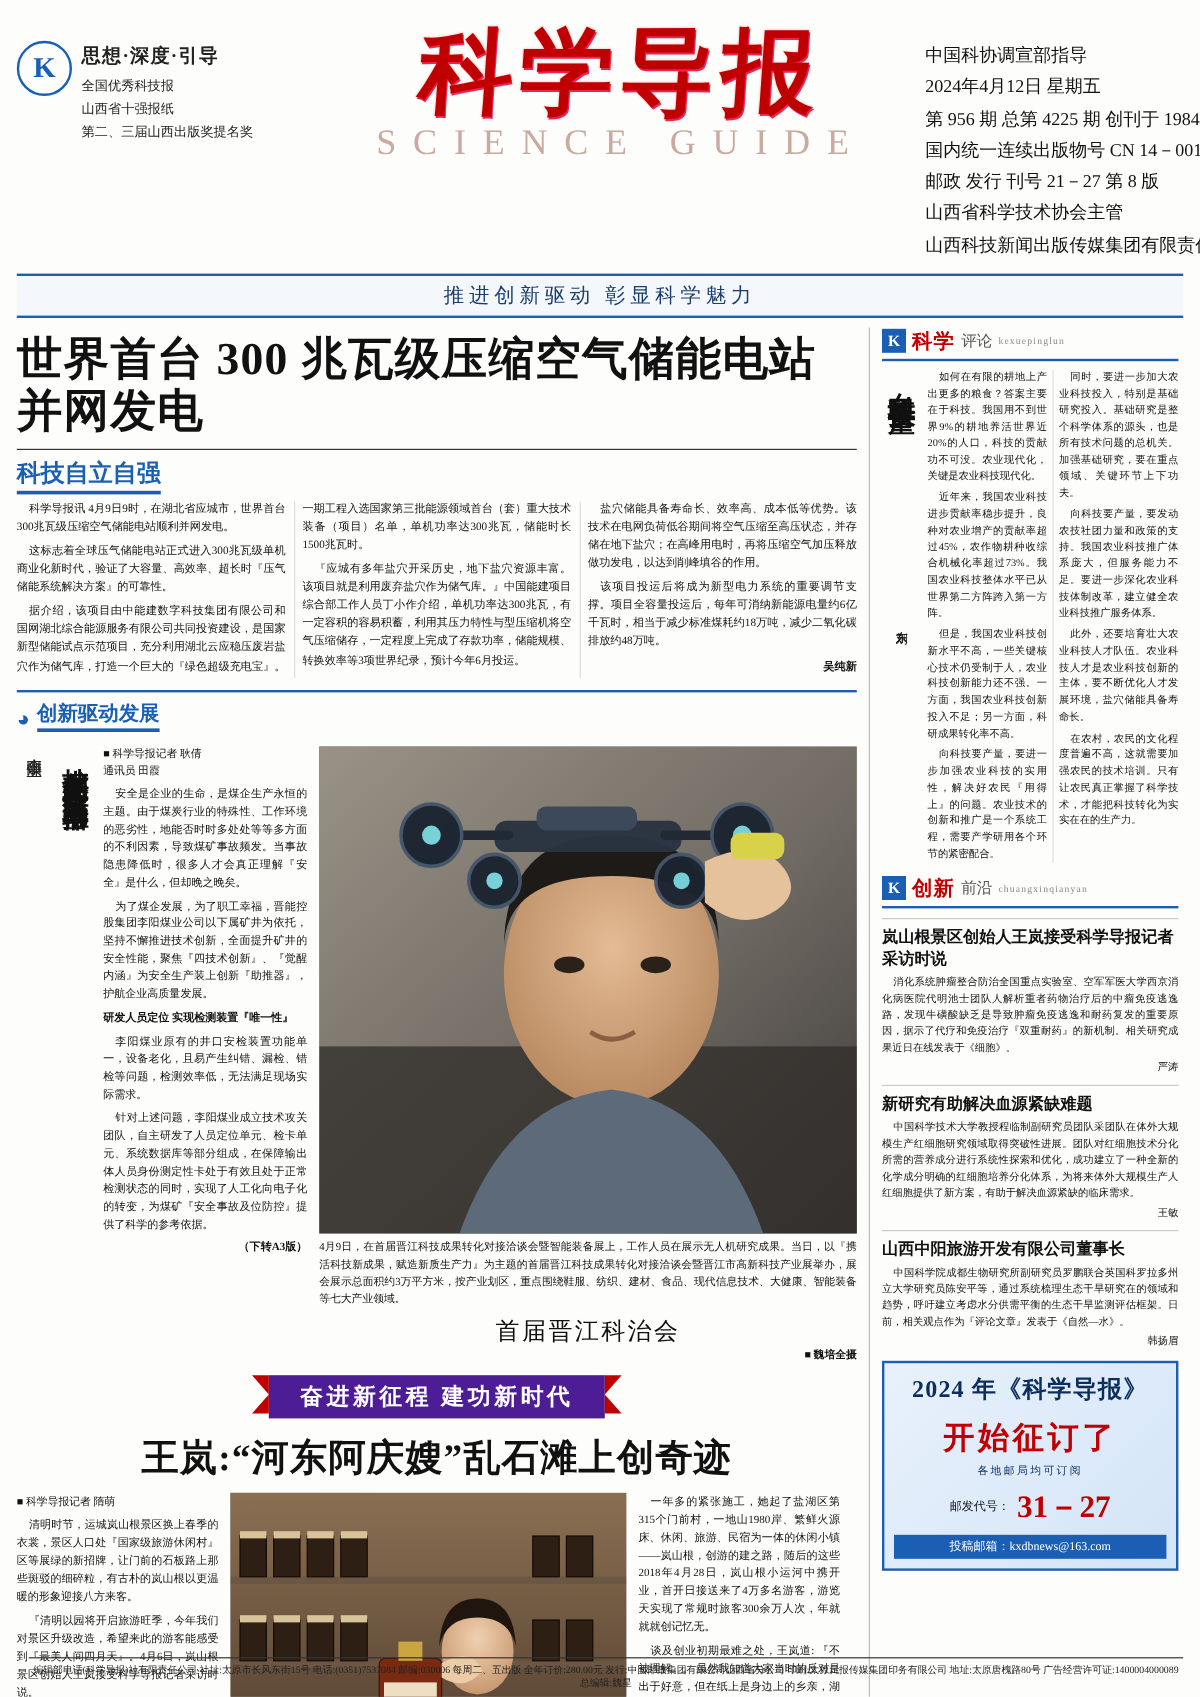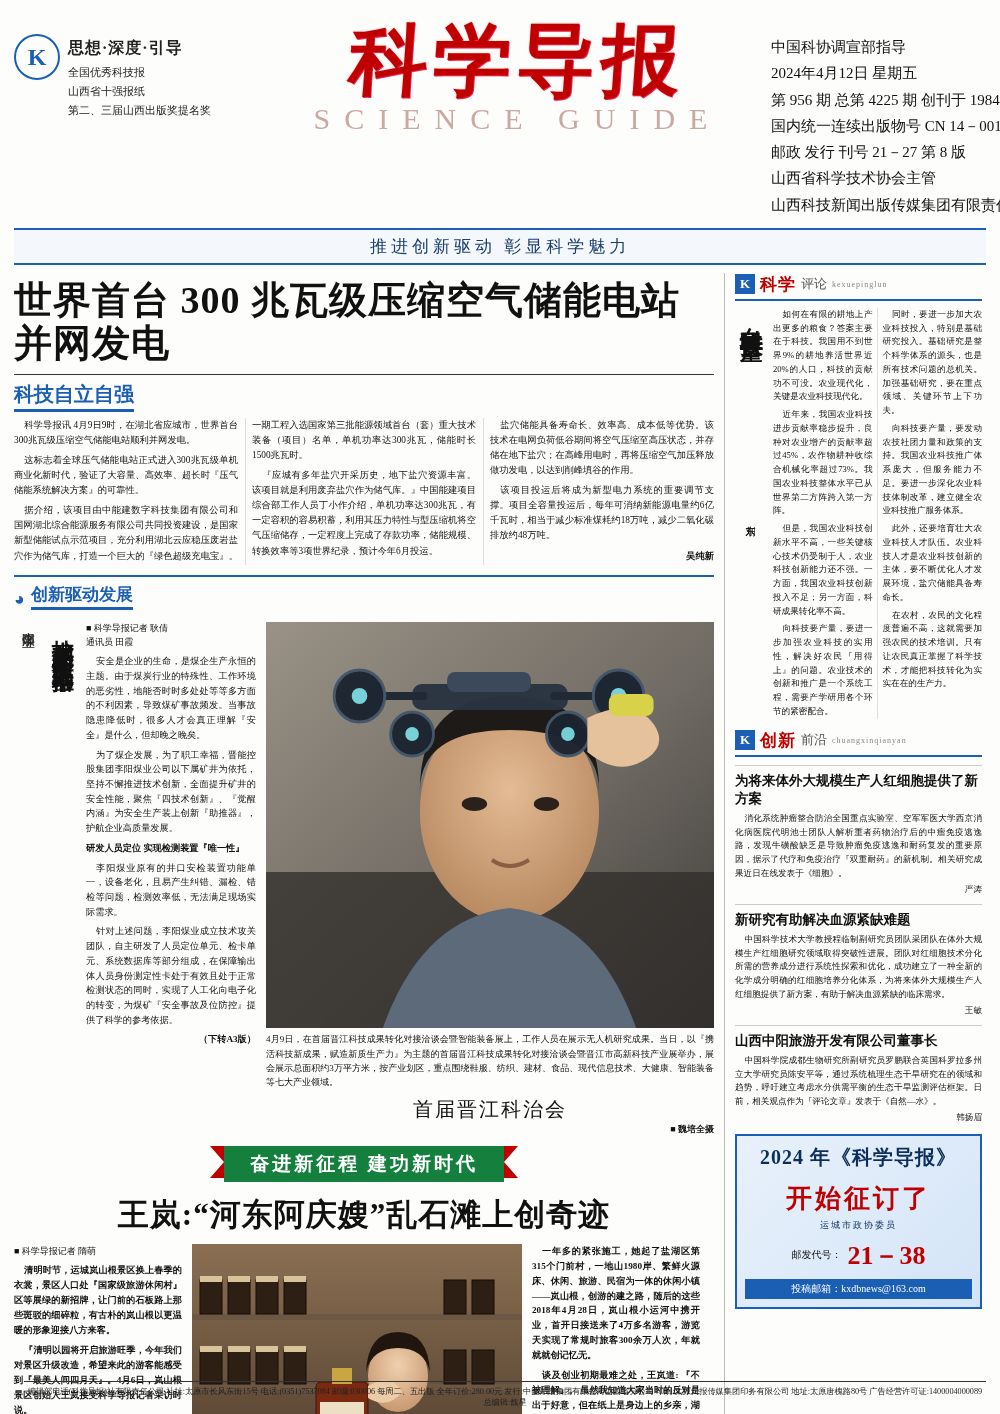--- a/index.html
+++ b/index.html
@@ -94,36 +94,36 @@
   .photo {
     width:100%; height:406px; position:relative; overflow:hidden;
     background:linear-gradient(160deg,#6d6a66 0%,#8a8378 40%,#4e4b47 100%);
   }
   .cap-center { text-align:center; font-size:20px; margin-top:6px; letter-spacing:2px;}
   .cap-small { font-size:9px; line-height:1.6; text-align:justify; margin-top:4px; }
 
   
   .banner-wrap { margin-top:10px; text-align:center; position:relative; }
   .banner {
-    display:inline-block; background:#15803d; color:#fff; font-size:19px;
+    display:inline-block; background:#4c1d95; color:#fff; font-size:19px;
     padding:5px 26px; letter-spacing:3px; font-weight:bold;
     position:relative;
   }
   .banner:before, .banner:after{
     content:""; position:absolute; top:0; width:0; height:0;
     border-top:16px solid #c00000; border-bottom:16px solid #c00000;
   }
   .banner:before{ left:-14px; border-left:14px solid transparent;}
   .banner:after{ right:-14px; border-right:14px solid transparent;}
 
   h2.headline2 { font-size:31px; font-weight:bold; text-align:center; margin:12px 0 8px; letter-spacing:1px;}
 
   .s3-wrap { display:flex; gap:10px; margin-top:4px; }
   .s3-col { width:168px; font-size:9.2px; line-height:1.62; text-align:justify; }
-  .s3-col p { margin:0 0 5px; text-indent:1.1em;font-weight:bold; }
+  .s3-col p { margin:0 0 5px; text-indent:1.1em; }
   .s3-col h4 { font-size:13px; margin:8px 0 4px; text-indent:0; }
   .s3-photo { width:330px; }
   .photo2 { width:100%; height:258px; background:linear-gradient(150deg,#5b4b3c,#8d7a62 50%,#3f3530); position:relative; overflow:hidden;}
 
   
   .rc-head { display:flex; align-items:center; gap:5px; border-bottom:2px solid #1a5fb4; padding-bottom:3px;}
   .k-badge {
     width:20px;height:20px;background:#1a5fb4;color:#fff;font-size:13px;font-weight:bold;
     display:flex;align-items:center;justify-content:center;flex:none;
   }
@@ -413,21 +413,21 @@
       </div>
 
       <div class="rc-head" style="margin-top:10px;">
         <span class="k-badge">K</span>
         <span class="rc-title">创新</span>
         <span class="rc-sub">前沿</span>
         <span class="rc-py">chuangxinqianyan</span>
       </div>
 
       <div class="news-item">
-        <div class="news-title">为将来体外大规模生产人红细胞提供了新方案</div>
+        <div class="news-title">岚山根景区创始人王岚接受科学导报记者采访时说</div>
         <div class="news-text">
           <p>消化系统肿瘤整合防治全国重点实验室、空军军医大学西京消化病医院代明池士团队人解析重者药物治疗后的中瘤免疫逃逸路，发现牛磺酸缺乏是导致肿瘤免疫逃逸和耐药复发的重要原因，据示了代疗和免疫治疗『双重耐药』的新机制。相关研究成果近日在线发表于《细胞》。</p>
         </div>
         <div class="news-sign">严涛</div>
       </div>
 
       <div class="news-item">
         <div class="news-title">新研究有助解决血源紧缺难题</div>
         <div class="news-text">
           <p>中国科学技术大学教授程临制副研究员团队采团队在体外大规模生产红细胞研究领域取得突破性进展。团队对红细胞技术分化所需的营养成分进行系统性探索和优化，成功建立了一种全新的化学成分明确的红细胞培养分化体系，为将来体外大规模生产人红细胞提供了新方案，有助于解决血源紧缺的临床需求。</p>
@@ -439,24 +439,24 @@
         <div class="news-title">山西中阳旅游开发有限公司董事长</div>
         <div class="news-text">
           <p>中国科学院成都生物研究所副研究员罗鹏联合英国科罗拉多州立大学研究员陈安平等，通过系统梳理生态干旱研究在的领域和趋势，呼吁建立考虑水分供需平衡的生态干旱监测评估框架。日前，相关观点作为『评论文章』发表于《自然—水》。</p>
         </div>
         <div class="news-sign">韩扬眉</div>
       </div>
 
       <div class="ad-box">
         <div class="ad-l1">2024 年《科学导报》</div>
         <div class="ad-l2">开始征订了</div>
-        <div class="ad-l3">运城市政协委员</div>
+        <div class="ad-l3">各地邮局均可订阅</div>
         <div class="ad-row">
           <span class="ad-code-label">邮发代号：</span>
-          <span class="ad-code">21－38</span>
+          <span class="ad-code">31－27</span>
         </div>
         <div class="ad-mail">投稿邮箱：kxdbnews@163.com</div>
       </div>
     </div>
   </div>
 
   <div class="footer">编辑部电话(科学导报)社有限责任公司 社址:太原市长风东街15号 电话:(0351)7537084 邮编:030006 每周二、五出版 全年订价:280.00元 发行:中国邮政集团有限公司山西省分公司 印刷:太原日报传媒集团印务有限公司 地址:太原唐槐路80号 广告经营许可证:1400004000089 总编辑:魏星</div>
 </div>
 
 </body></html>

